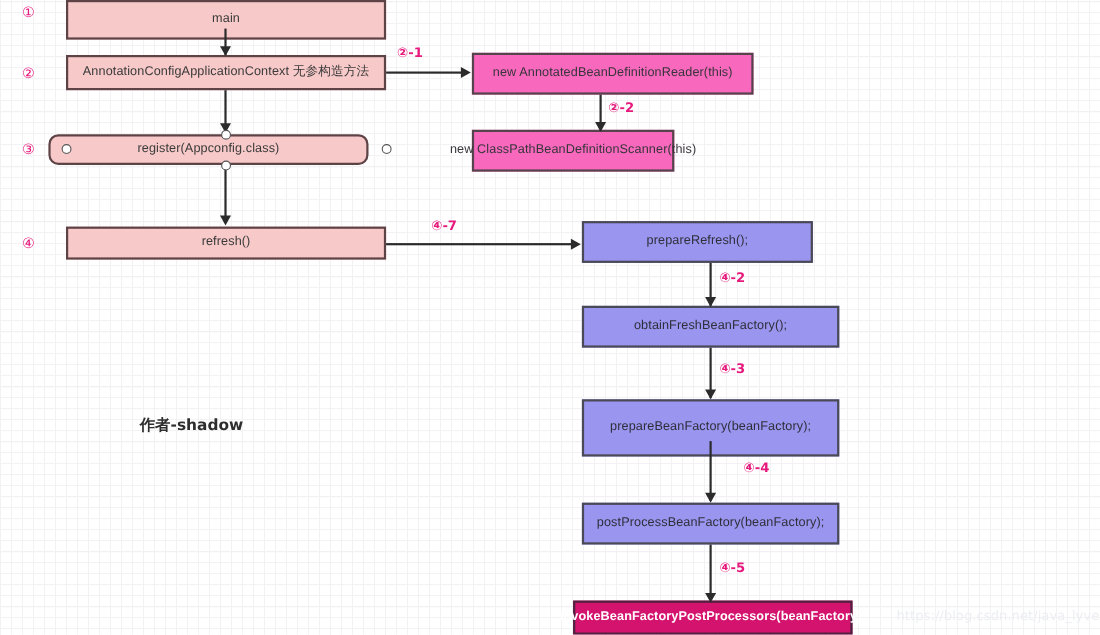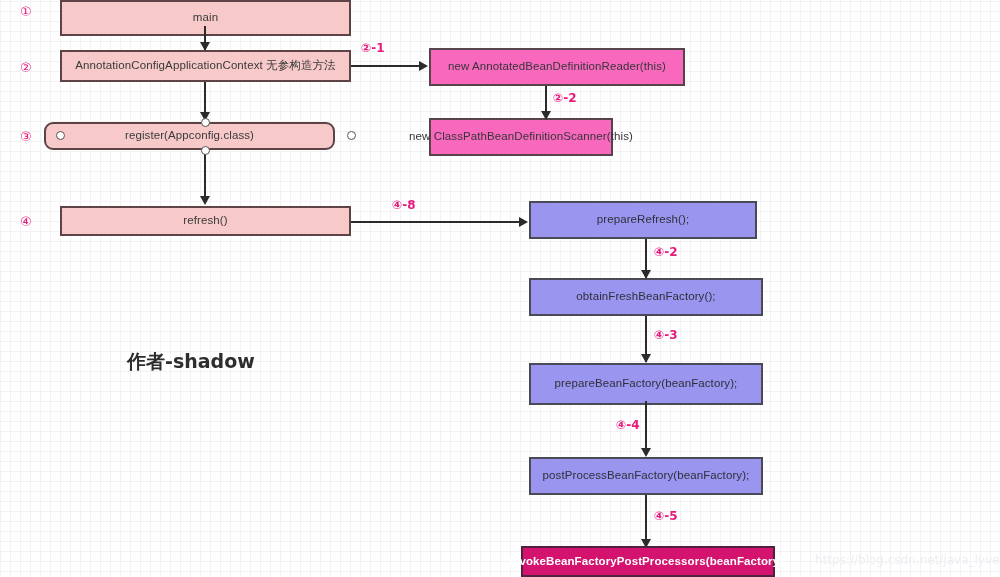--- a/index.html
+++ b/index.html
@@ -114,24 +114,25 @@
   .circled {
     position: absolute;
     color: #e6197d;
     font-size: 13px;
     z-index: 5;
     font-family: "DejaVu Sans", sans-serif;
   }
   .author {
     position: absolute;
     color: #2e2e2e;
-    font-size: 19px;
+    font-size: 14px;
     font-weight: 700;
     z-index: 5;
     font-family: "DejaVu Sans", sans-serif;
+    margin-top: 29px;
   }
   .watermark {
     position: absolute;
     color: #eceef2;
     font-size: 12px;
     white-space: nowrap;
     z-index: 1;
     font-family: "DejaVu Sans", sans-serif;
   }
 </style>
@@ -153,37 +154,37 @@
 
   <div class="edge-v" style="left:204px; top:150px; height:52px;"></div>
   <div class="arrow-down" style="left:200px; top:196px;"></div>
 
   <div class="edge-h" style="left:351px; top:65px; width:69px;"></div>
   <div class="arrow-right" style="left:419px; top:61px;"></div>
   <div class="step-label" style="left:361px; top:41px;">②-1</div>
 
   <div class="edge-h" style="left:351px; top:221px; width:170px;"></div>
   <div class="arrow-right" style="left:519px; top:217px;"></div>
-  <div class="step-label" style="left:392px; top:198px;">④-8</div>
+  <div class="step-label" style="left:392px; top:198px;">④-7</div>
 
   <div class="edge-v" style="left:545px; top:86px; height:32px;"></div>
   <div class="arrow-down" style="left:541px; top:111px;"></div>
   <div class="step-label" style="left:553px; top:91px;">②-2</div>
 
   <div class="edge-v" style="left:645px; top:239px; height:39px;"></div>
   <div class="arrow-down" style="left:641px; top:270px;"></div>
   <div class="step-label" style="left:654px; top:245px;">④-2</div>
 
   <div class="edge-v" style="left:645px; top:316px; height:46px;"></div>
   <div class="arrow-down" style="left:641px; top:354px;"></div>
   <div class="step-label" style="left:654px; top:328px;">④-3</div>
 
   <div class="edge-v" style="left:645px; top:401px; height:54px;"></div>
   <div class="arrow-down" style="left:641px; top:448px;"></div>
-  <div class="step-label" style="left:616px; top:418px;">④-4</div>
+  <div class="step-label" style="left:676px; top:418px;">④-4</div>
 
   <div class="edge-v" style="left:645px; top:495px; height:50px;"></div>
   <div class="arrow-down" style="left:641px; top:539px;"></div>
   <div class="step-label" style="left:654px; top:509px;">④-5</div>
 
   <div class="node pink" style="left:60px; top:0px; width:291px; height:36px;">main</div>
 
   <div class="node pink" style="left:60px; top:50px; width:291px; height:32px;">AnnotationConfigApplicationContext 无参构造方法</div>
 
   <div class="node pink selected" style="left:44px; top:122px; width:291px; height:28px;">register(Appconfig.class)</div>
@@ -191,25 +192,25 @@
   <div class="handle" style="left:347px; top:131px;"></div>
   <div class="handle" style="left:201px; top:118px;"></div>
   <div class="handle" style="left:201px; top:146px;"></div>
 
   <div class="node pink" style="left:60px; top:206px; width:291px; height:30px;">refresh()</div>
 
   <div class="node magenta" style="left:429px; top:48px; width:256px; height:38px;">new AnnotatedBeanDefinitionReader(this)</div>
 
   <div class="node magenta" style="left:429px; top:118px; width:184px; height:38px;">new ClassPathBeanDefinitionScanner(this)</div>
 
-  <div class="node purple" style="left:529px; top:201px; width:228px; height:38px;">prepareRefresh();</div>
+  <div class="node purple" style="left:529px; top:201px; width:210px; height:38px;">prepareRefresh();</div>
 
   <div class="node purple" style="left:529px; top:278px; width:234px; height:38px;">obtainFreshBeanFactory();</div>
 
-  <div class="node purple" style="left:529px; top:363px; width:234px; height:42px;">prepareBeanFactory(beanFactory);</div>
+  <div class="node purple" style="left:529px; top:363px; width:234px; height:52px;">prepareBeanFactory(beanFactory);</div>
 
   <div class="node purple" style="left:529px; top:457px; width:234px; height:38px;">postProcessBeanFactory(beanFactory);</div>
 
   <div class="node crimson" style="left:521px; top:546px; width:254px; height:31px;">invokeBeanFactoryPostProcessors(beanFactory);</div>
 
   <div class="author" style="left:127px; top:349px;">作者-shadow</div>
 
   <div class="watermark" style="left:815px; top:553px;">https://blog.csdn.net/java_lyvee</div>
 
 </div>

